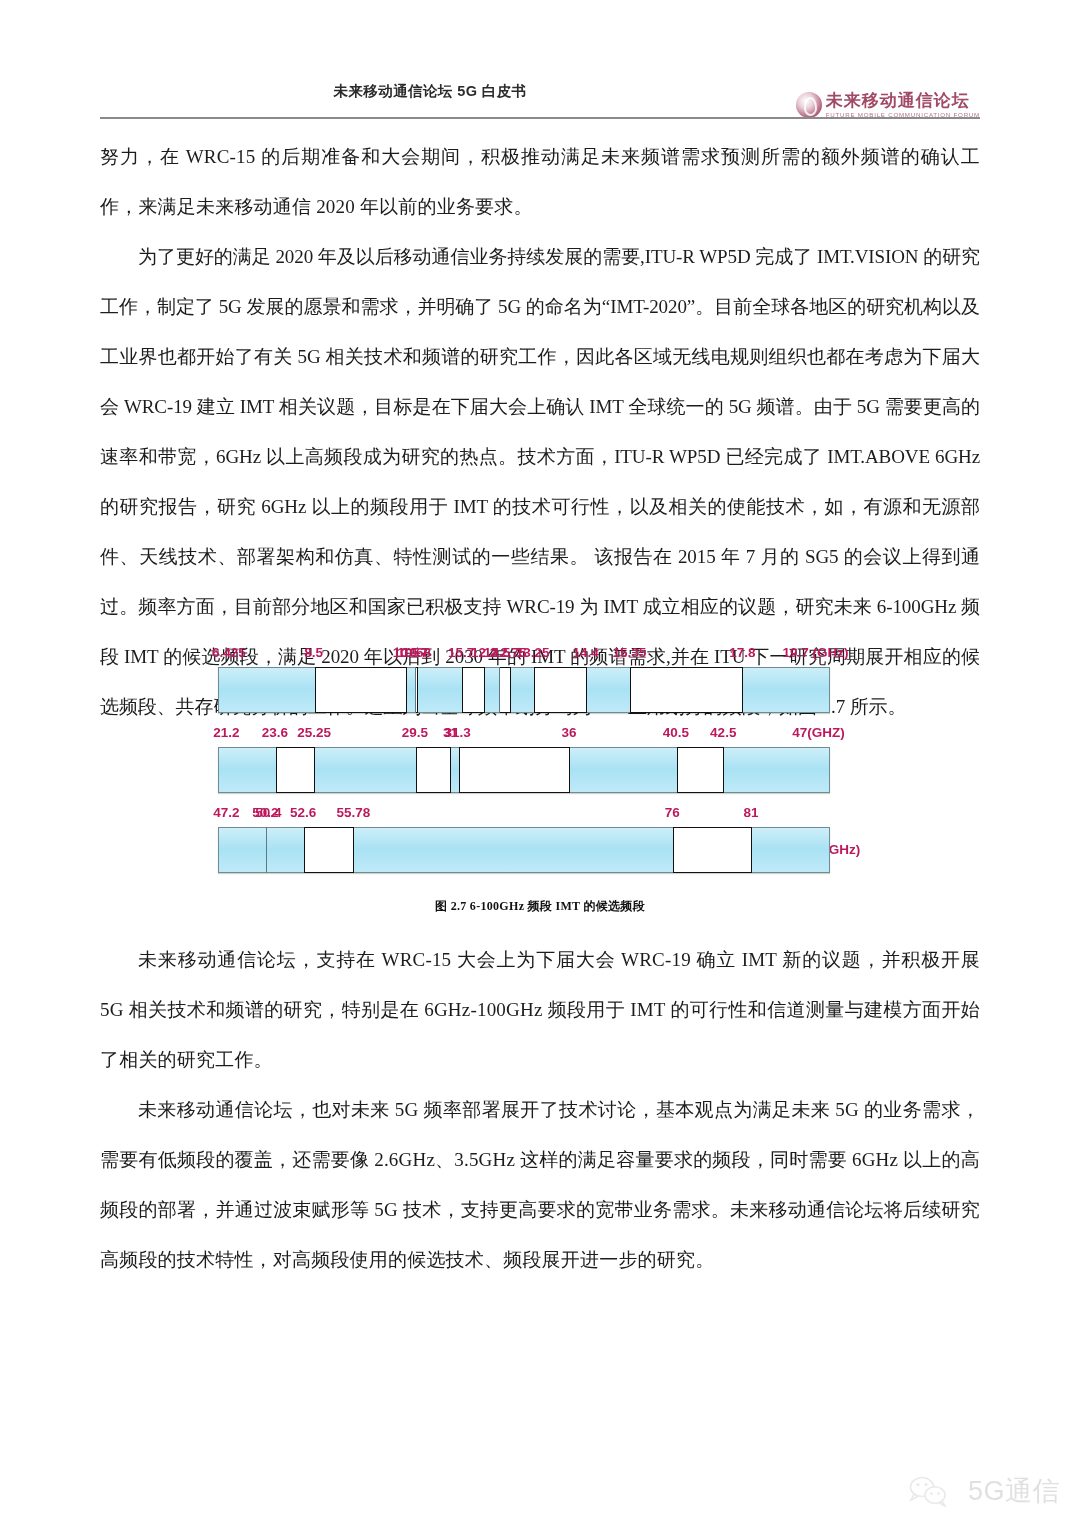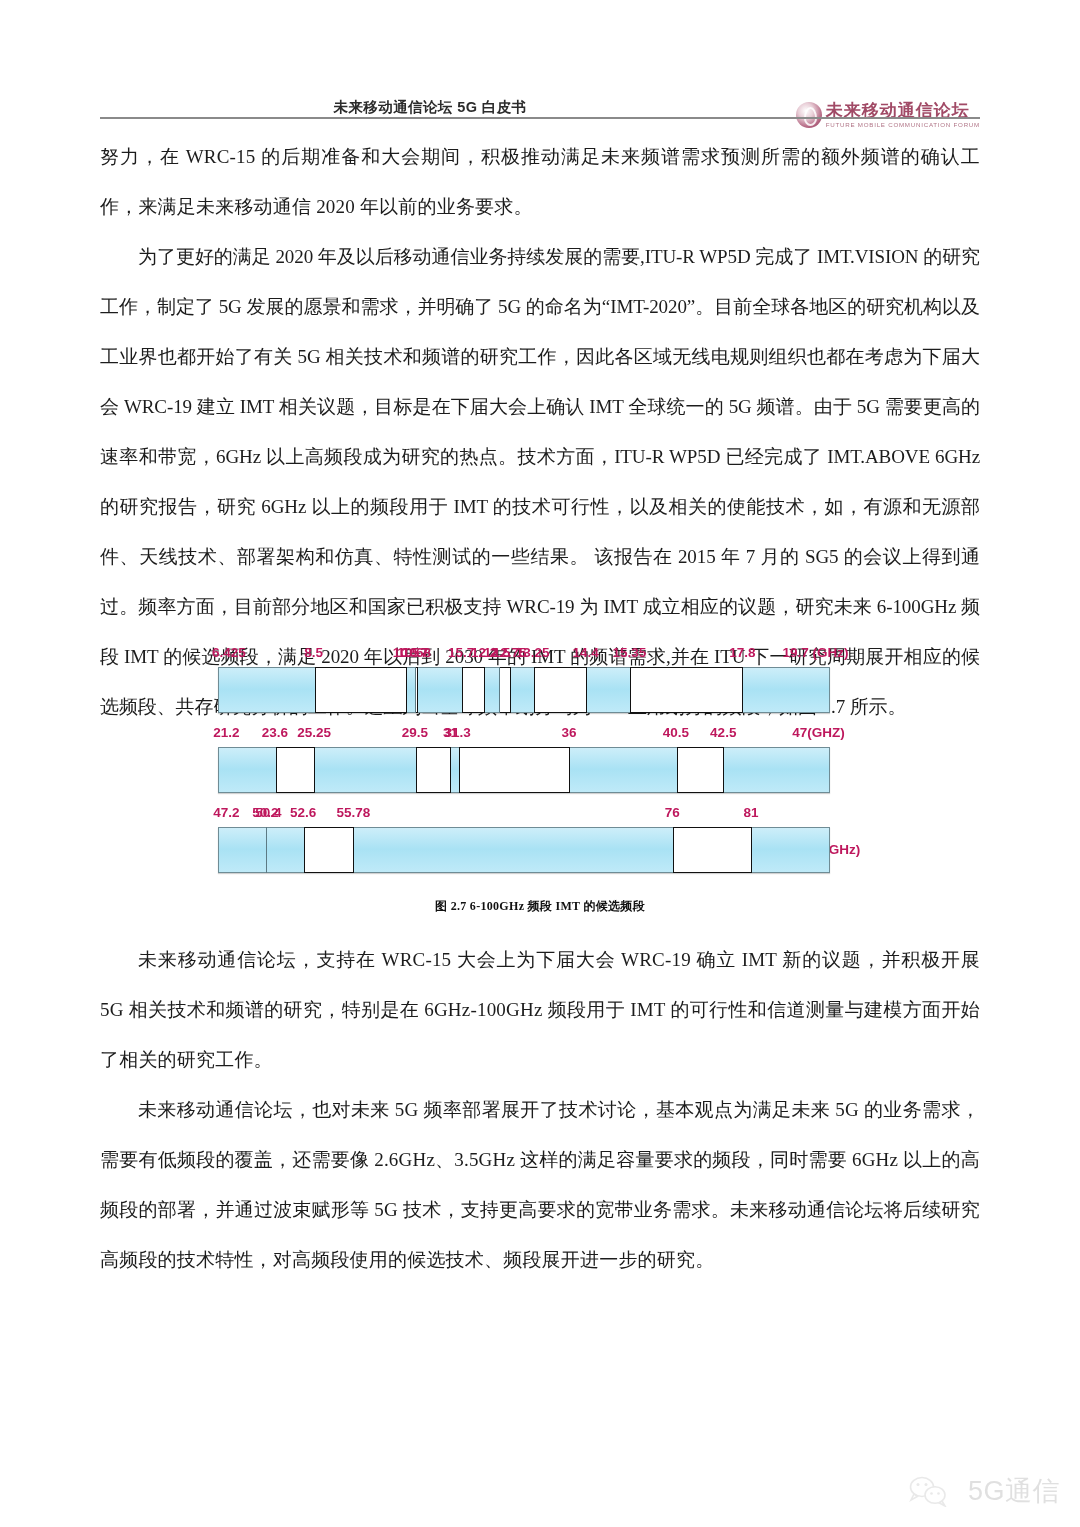--- a/index.html
+++ b/index.html
@@ -21,39 +21,38 @@
     inset: 0;
   }
 
   
   .header {
     position: absolute;
     left: 100px;
     top: 78px;
     width: 880px;
     height: 40px;
-    margin-top: 16px;
   }
   .header-title {
     position: absolute;
     left: 0;
     top: 4px;
     width: 660px;
     text-align: center;
     font-family: "Liberation Sans", "DejaVu Sans", sans-serif;
     font-size: 14.5px;
     font-weight: 600;
     color: #2b2b2b;
     letter-spacing: 0.4px;
     white-space: nowrap;
   }
   .header-logo {
     position: absolute;
     right: 0;
-    top: 8px;
+    top: 14px;
     display: flex;
     align-items: center;
     gap: 4px;
   }
   .logo-mark {
     width: 26px;
     height: 26px;
     border-radius: 50%;
     background: radial-gradient(circle at 38% 34%, #ffffff 0%, #e9cfd8 32%, #b2637f 70%, #8e4b64 100%);
     position: relative;

